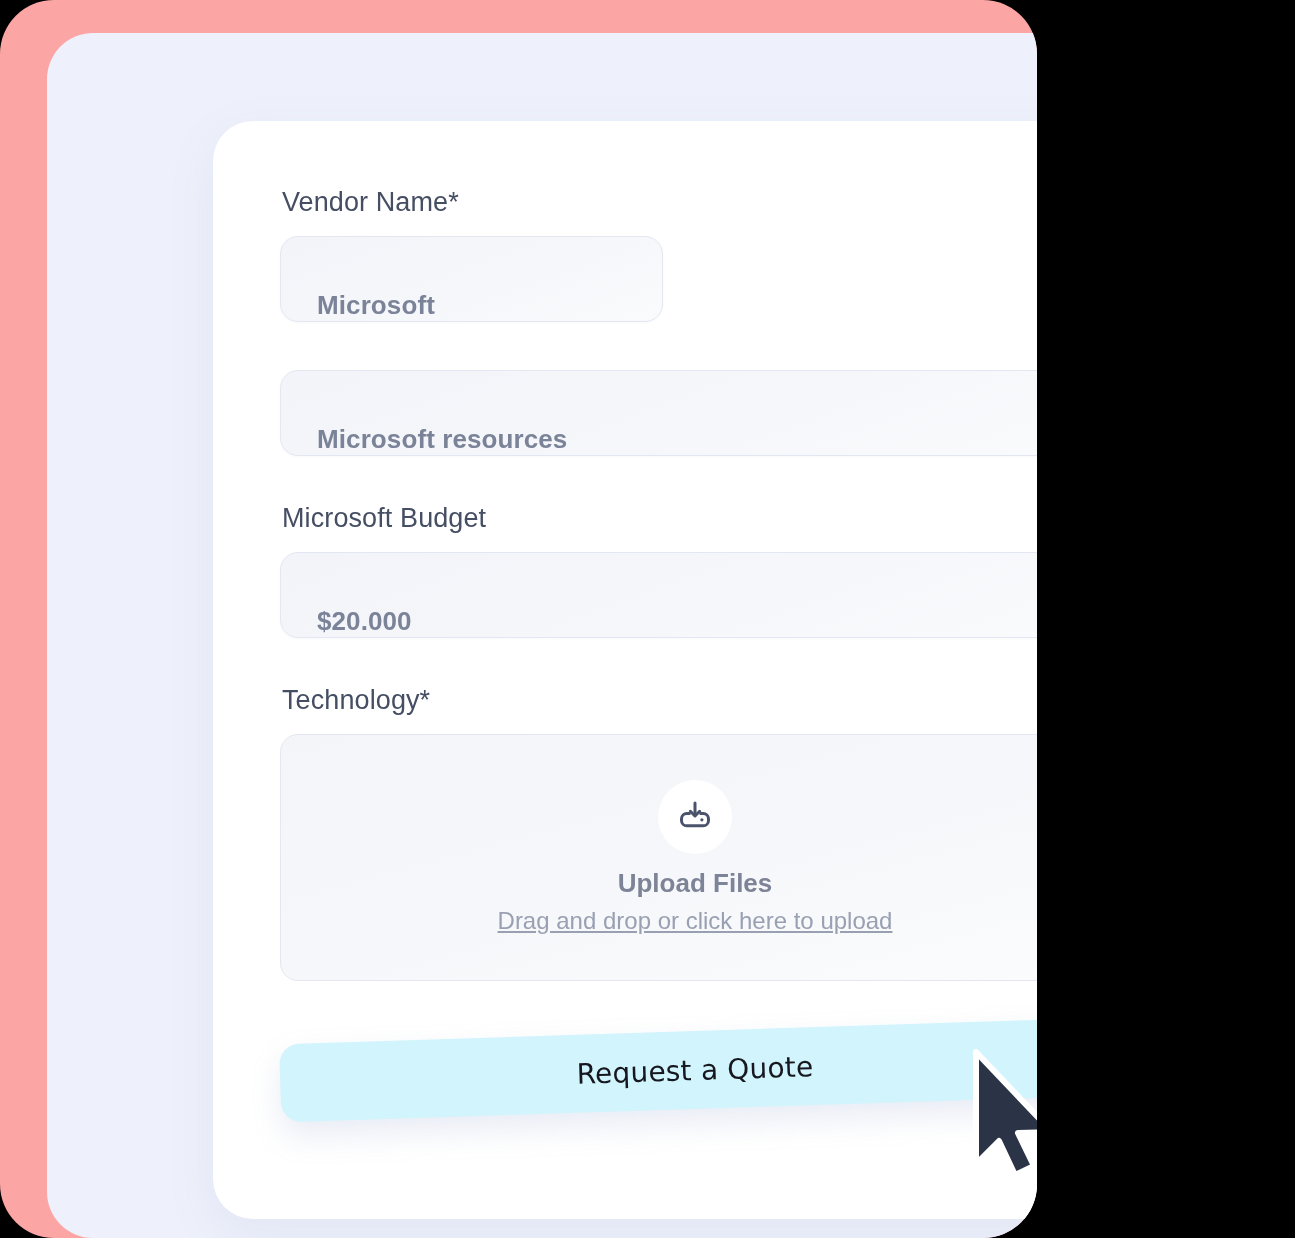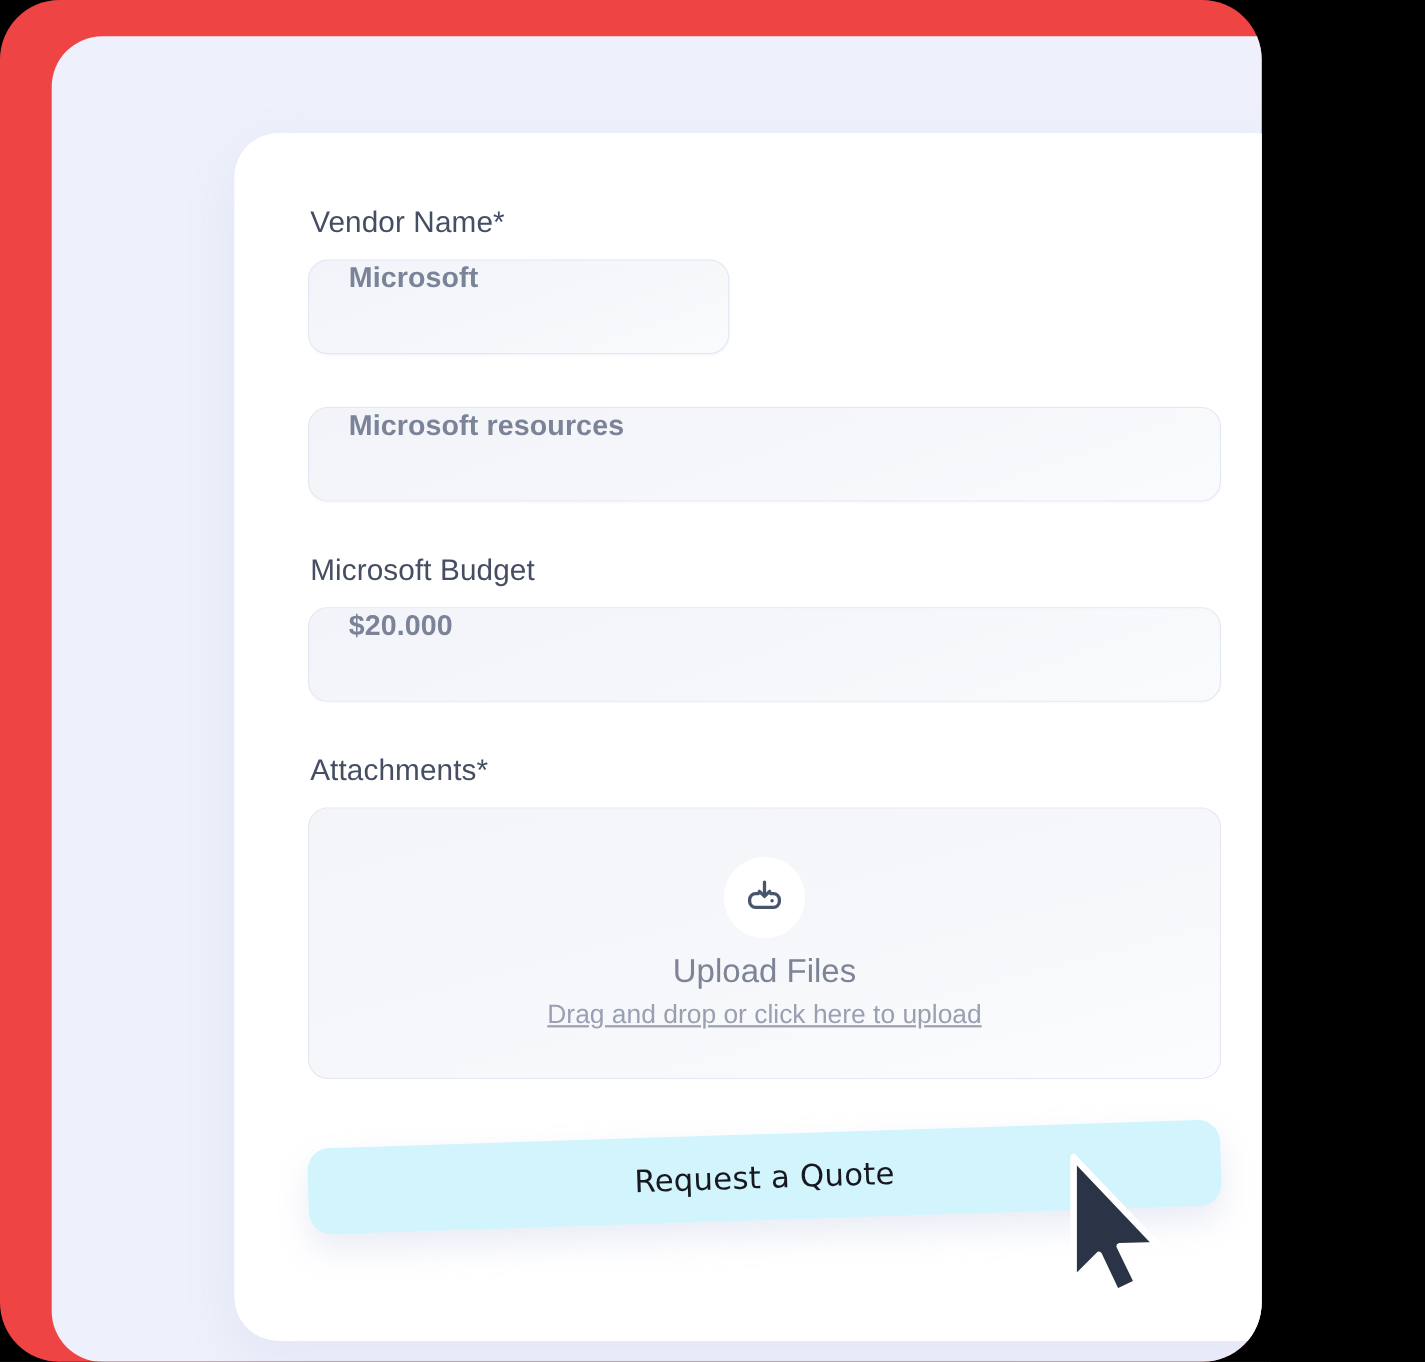--- a/index.html
+++ b/index.html
@@ -11,23 +11,23 @@
     width: 1295px;
     height: 1238px;
     overflow: hidden;
     font-family: "Liberation Sans", sans-serif;
   }
 
   
   .page-root {
     position: absolute;
     left: 0; top: 0;
-    width: 1147px;
+    width: 1037px;
     height: 1238px;
-    background: #ef4444;
+    background: #fca5a5;
     border-radius: 54px;
     overflow: hidden;
   }
 
   .panel {
     position: absolute;
     left: 47px;
     top: 33px;
     width: 1201px;
     height: 1205px;
@@ -66,21 +66,21 @@
 
   
   .input-box {
     position: relative;
     height: 86px;
     border-radius: 18px;
     border: 1px solid #e3e7f2;
     background: linear-gradient(160deg, #f2f4f9 0%, #f5f7fa 55%, #fafbfd 100%);
     box-sizing: border-box;
     display: flex;
-    align-items: flex-start;
+    align-items: flex-end;
     box-shadow: 0 1px 2px rgba(120, 134, 190, 0.05);
   }
   .input-value {
     padding-left: 36px;
     color: #7b8398;
     font-size: 26px;
     font-weight: 700;
     letter-spacing: 0.1px;
     white-space: nowrap;
     overflow: hidden;
@@ -117,22 +117,22 @@
     height: 74px;
     border-radius: 50%;
     background: #ffffff;
     display: flex;
     align-items: center;
     justify-content: center;
     margin-bottom: 14px;
   }
   .dz-title {
     color: #7d8497;
-    font-size: 30px;
-    font-weight: 400;
+    font-size: 26px;
+    font-weight: 700;
     margin-bottom: 8px;
   }
   .dz-sub {
     color: #99a0b2;
     font-size: 24px;
     font-weight: 400;
     text-decoration: underline;
   }
 
   
@@ -212,21 +212,21 @@
         <div class="block">
           <div class="field-label">Microsoft Budget</div>
           <div class="input-box">
             <span class="input-value">$20.000</span>
           </div>
         </div>
 
         <div class="gap-3"></div>
 
         <div class="block">
-          <div class="field-label">Attachments*</div>
+          <div class="field-label">Technology*</div>
 
           <div class="dropzone">
             <div class="dz-icon-wrap">
               <svg width="36" height="36" viewBox="0 0 24 24" fill="none">
                 <path d="M8.2 9.6H6.6A3.6 3.6 0 0 0 3 13.2v1.1a3.6 3.6 0 0 0 3.6 3.6h10.8a3.6 3.6 0 0 0 3.6-3.6v-1.1a3.6 3.6 0 0 0-3.6-3.6h-1.6" stroke="#49536b" stroke-width="2" stroke-linecap="round" stroke-linejoin="round"></path>
                 <path d="M12 2.6v8.2" stroke="#49536b" stroke-width="2" stroke-linecap="round"></path>
                 <path d="M8.9 8.2 12 11.3l3.1-3.1" stroke="#49536b" stroke-width="2" stroke-linecap="round" stroke-linejoin="round"></path>
                 <circle cx="16.6" cy="13.9" r="1.05" fill="#49536b"></circle>
               </svg>
             </div>

